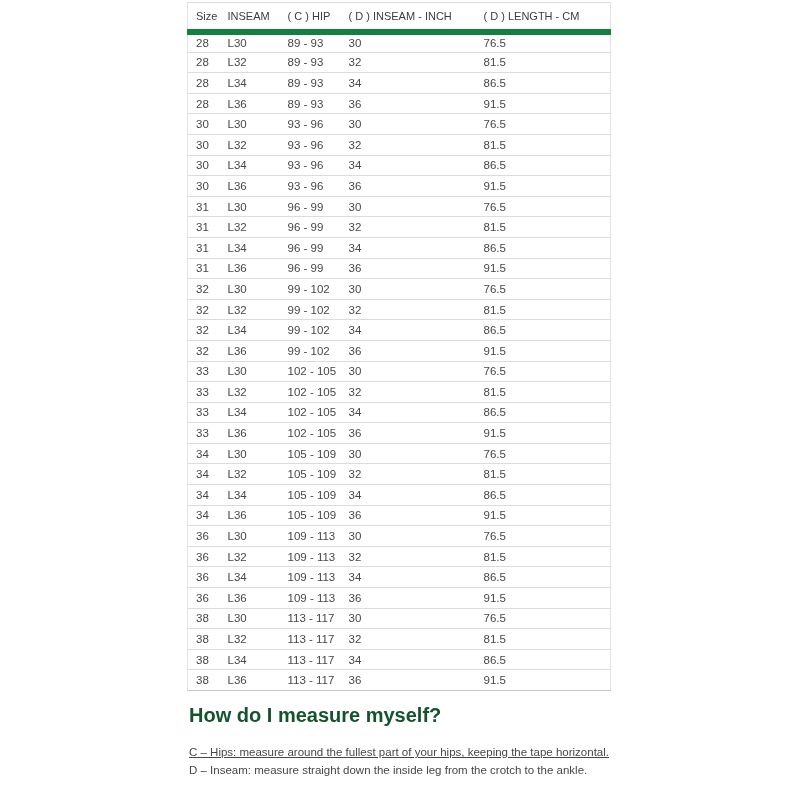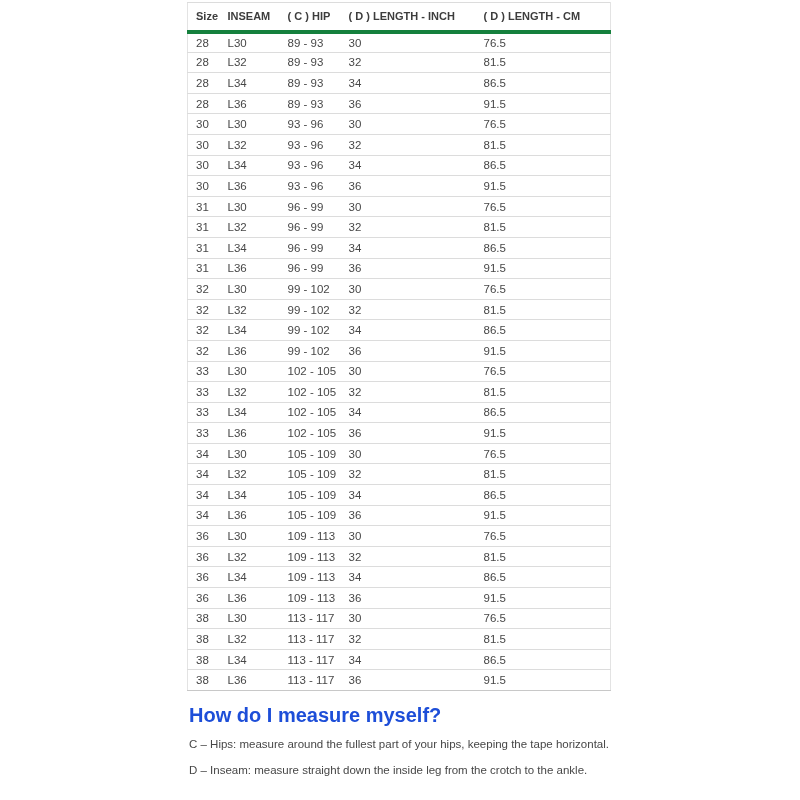--- a/index.html
+++ b/index.html
@@ -19,23 +19,23 @@
     border-top: 1px solid #dcdcdc;
     border-left: 1px solid #e3e3e3;
     border-right: 1px solid #e3e3e3;
   }
   table.size-chart th {
     height: 29px;
     text-align: left;
     vertical-align: middle;
     padding: 0 0 0 8px;
     font-size: 11px;
-    font-weight: bold;
+    font-weight: normal;
     color: #3d3d3d;
-    border-bottom: 4px solid #15803d;
+    border-bottom: 6px solid #15803d;
     white-space: nowrap;
     overflow: hidden;
   }
   table.size-chart td {
     height: 20.6px;
     vertical-align: middle;
     padding: 0 0 0 8px;
     font-size: 11.5px;
     color: #474747;
     border-bottom: 1px solid #dcdcdc;
@@ -50,51 +50,52 @@
   col.c3 { width: 61px; }
   col.c4 { width: 135px; }
   col.c5 { width: 135px; }
   .measure-section {
     margin: 13px 0 0 2px;
   }
   .measure-heading {
     font-size: 20px;
     line-height: 22px;
     font-weight: bold;
-    color: #1d4ed8;
+    color: #14532d;
   }
   .measure-note {
     font-size: 11.5px;
     line-height: 18px;
     color: #474747;
-    margin-top: 8px;
+    margin-top: 0;
   }
   .measure-note.first {
-    margin-top: 9px;
+    margin-top: 17px;
+    text-decoration: underline;
   }
 </style>
 </head>
 <body>
 
 <div class="content">
 
   <table class="size-chart">
     <colgroup>
       <col class="c1">
         <col class="c2">
         <col class="c3">
         <col class="c4">
         <col class="c5">
     </colgroup>
     <thead>
       <tr>
           <th>Size</th>
           <th>INSEAM</th>
           <th>( C ) HIP</th>
-          <th>( D ) LENGTH - INCH</th>
+          <th>( D ) INSEAM - INCH</th>
           <th>( D ) LENGTH - CM</th>
         </tr>
     </thead>
     <tbody>
         <tr>
           <td>28</td>
           <td>L30</td>
           <td>89 - 93</td>
           <td>30</td>
           <td>76.5</td>

